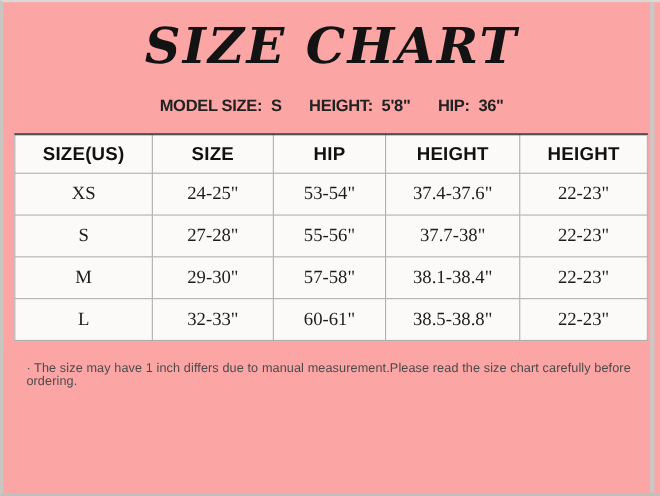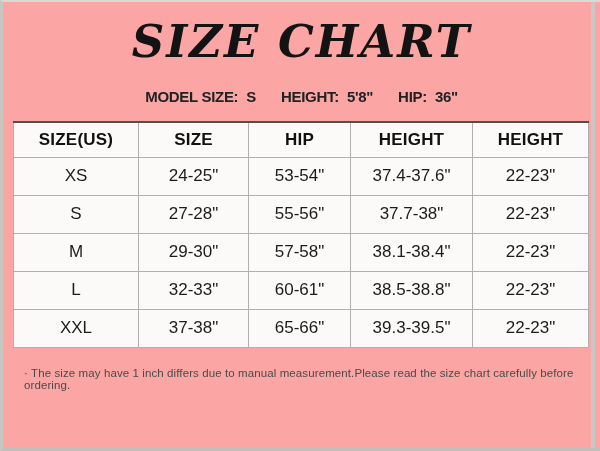--- a/index.html
+++ b/index.html
@@ -62,20 +62,21 @@
     font-size:17px;
     font-weight:bold;
     letter-spacing:0.2px;
     color:#111111;
   }
   .size-table td {
     height:37px;
     font-size:17px;
     font-weight:normal;
     color:#1c1c1c;
+    font-family:Liberation Serif, serif;
   }
   .note {
     margin:19px 0 0 21px;
     font-size:11.5px;
     letter-spacing:0.1px;
     color:#4a4a4a;
   }
 </style>
 </head>
 <body>
@@ -139,24 +140,17 @@
         <td>38.1-38.4"</td>
         <td>22-23"</td>
       </tr>
       <tr>
         <td>L</td>
         <td>32-33"</td>
         <td>60-61"</td>
         <td>38.5-38.8"</td>
         <td>22-23"</td>
       </tr>
-      <tr>
-        <td>XXL</td>
-        <td>37-38"</td>
-        <td>65-66"</td>
-        <td>39.3-39.5"</td>
-        <td>22-23"</td>
-      </tr>
     </tbody>
   </table>
 
   <p class="note">· The size may have 1 inch differs due to manual measurement.Please read the size chart carefully before ordering.</p>
 </div>
 
 </body></html>

